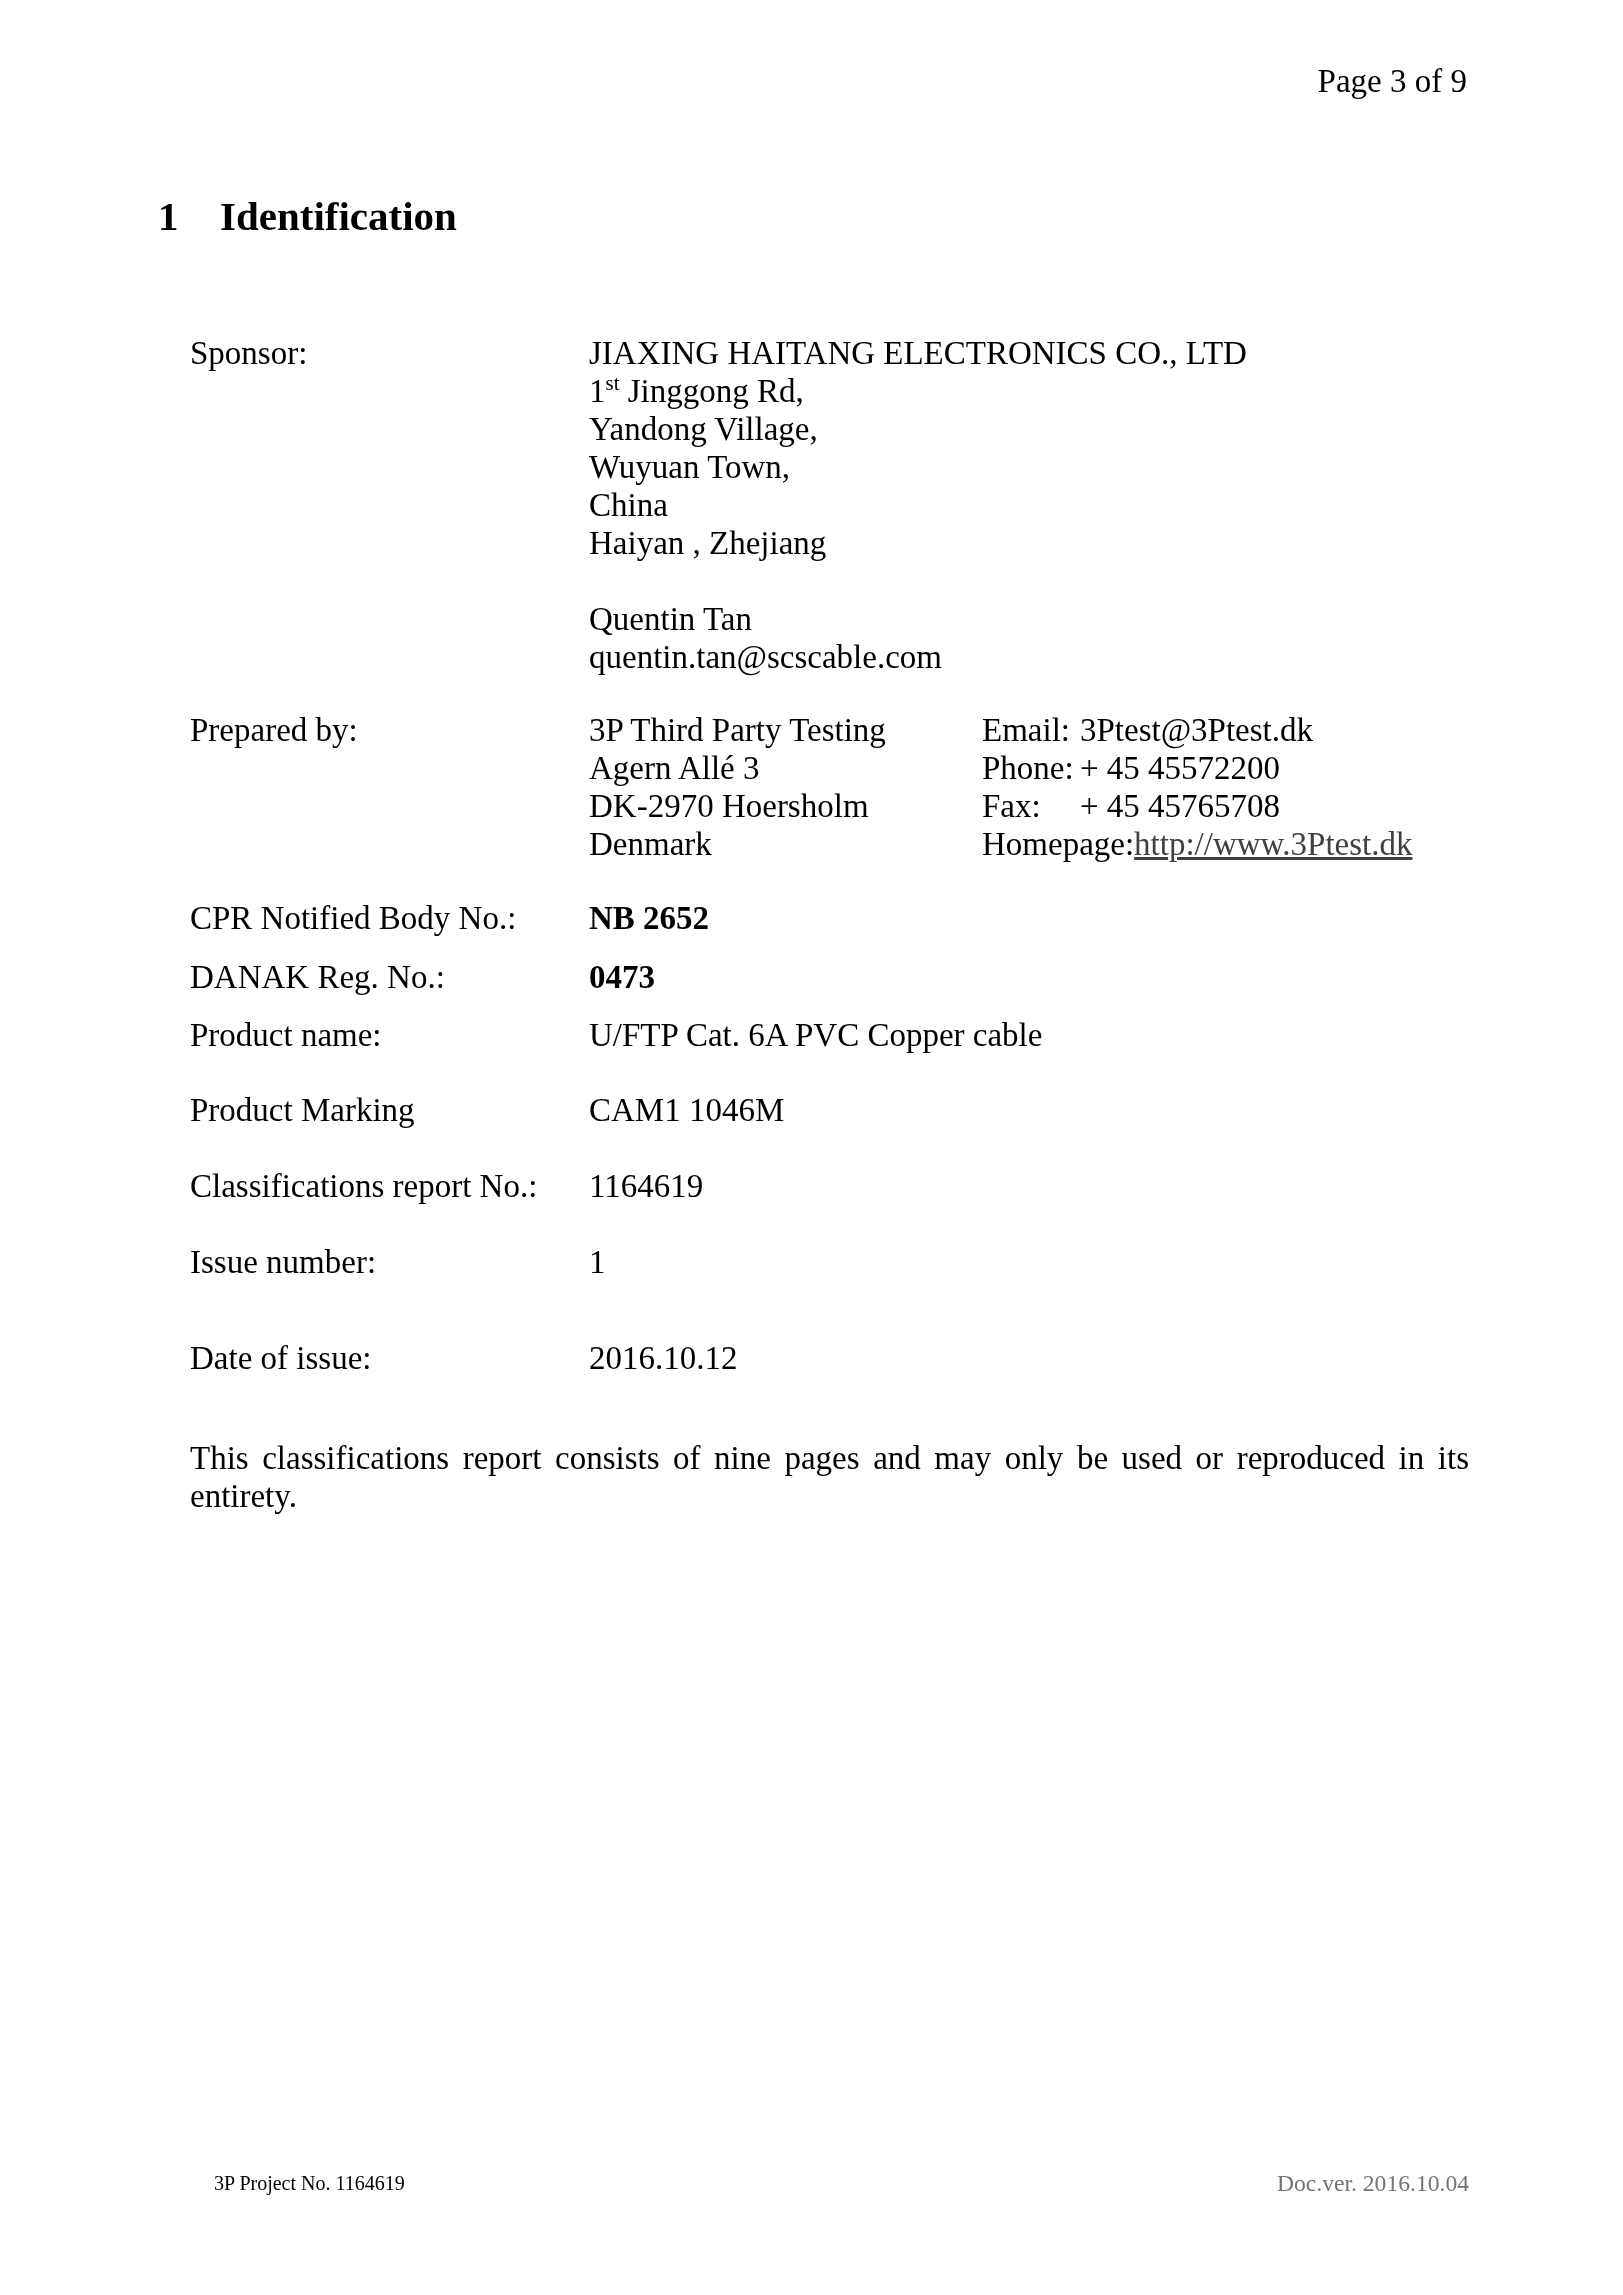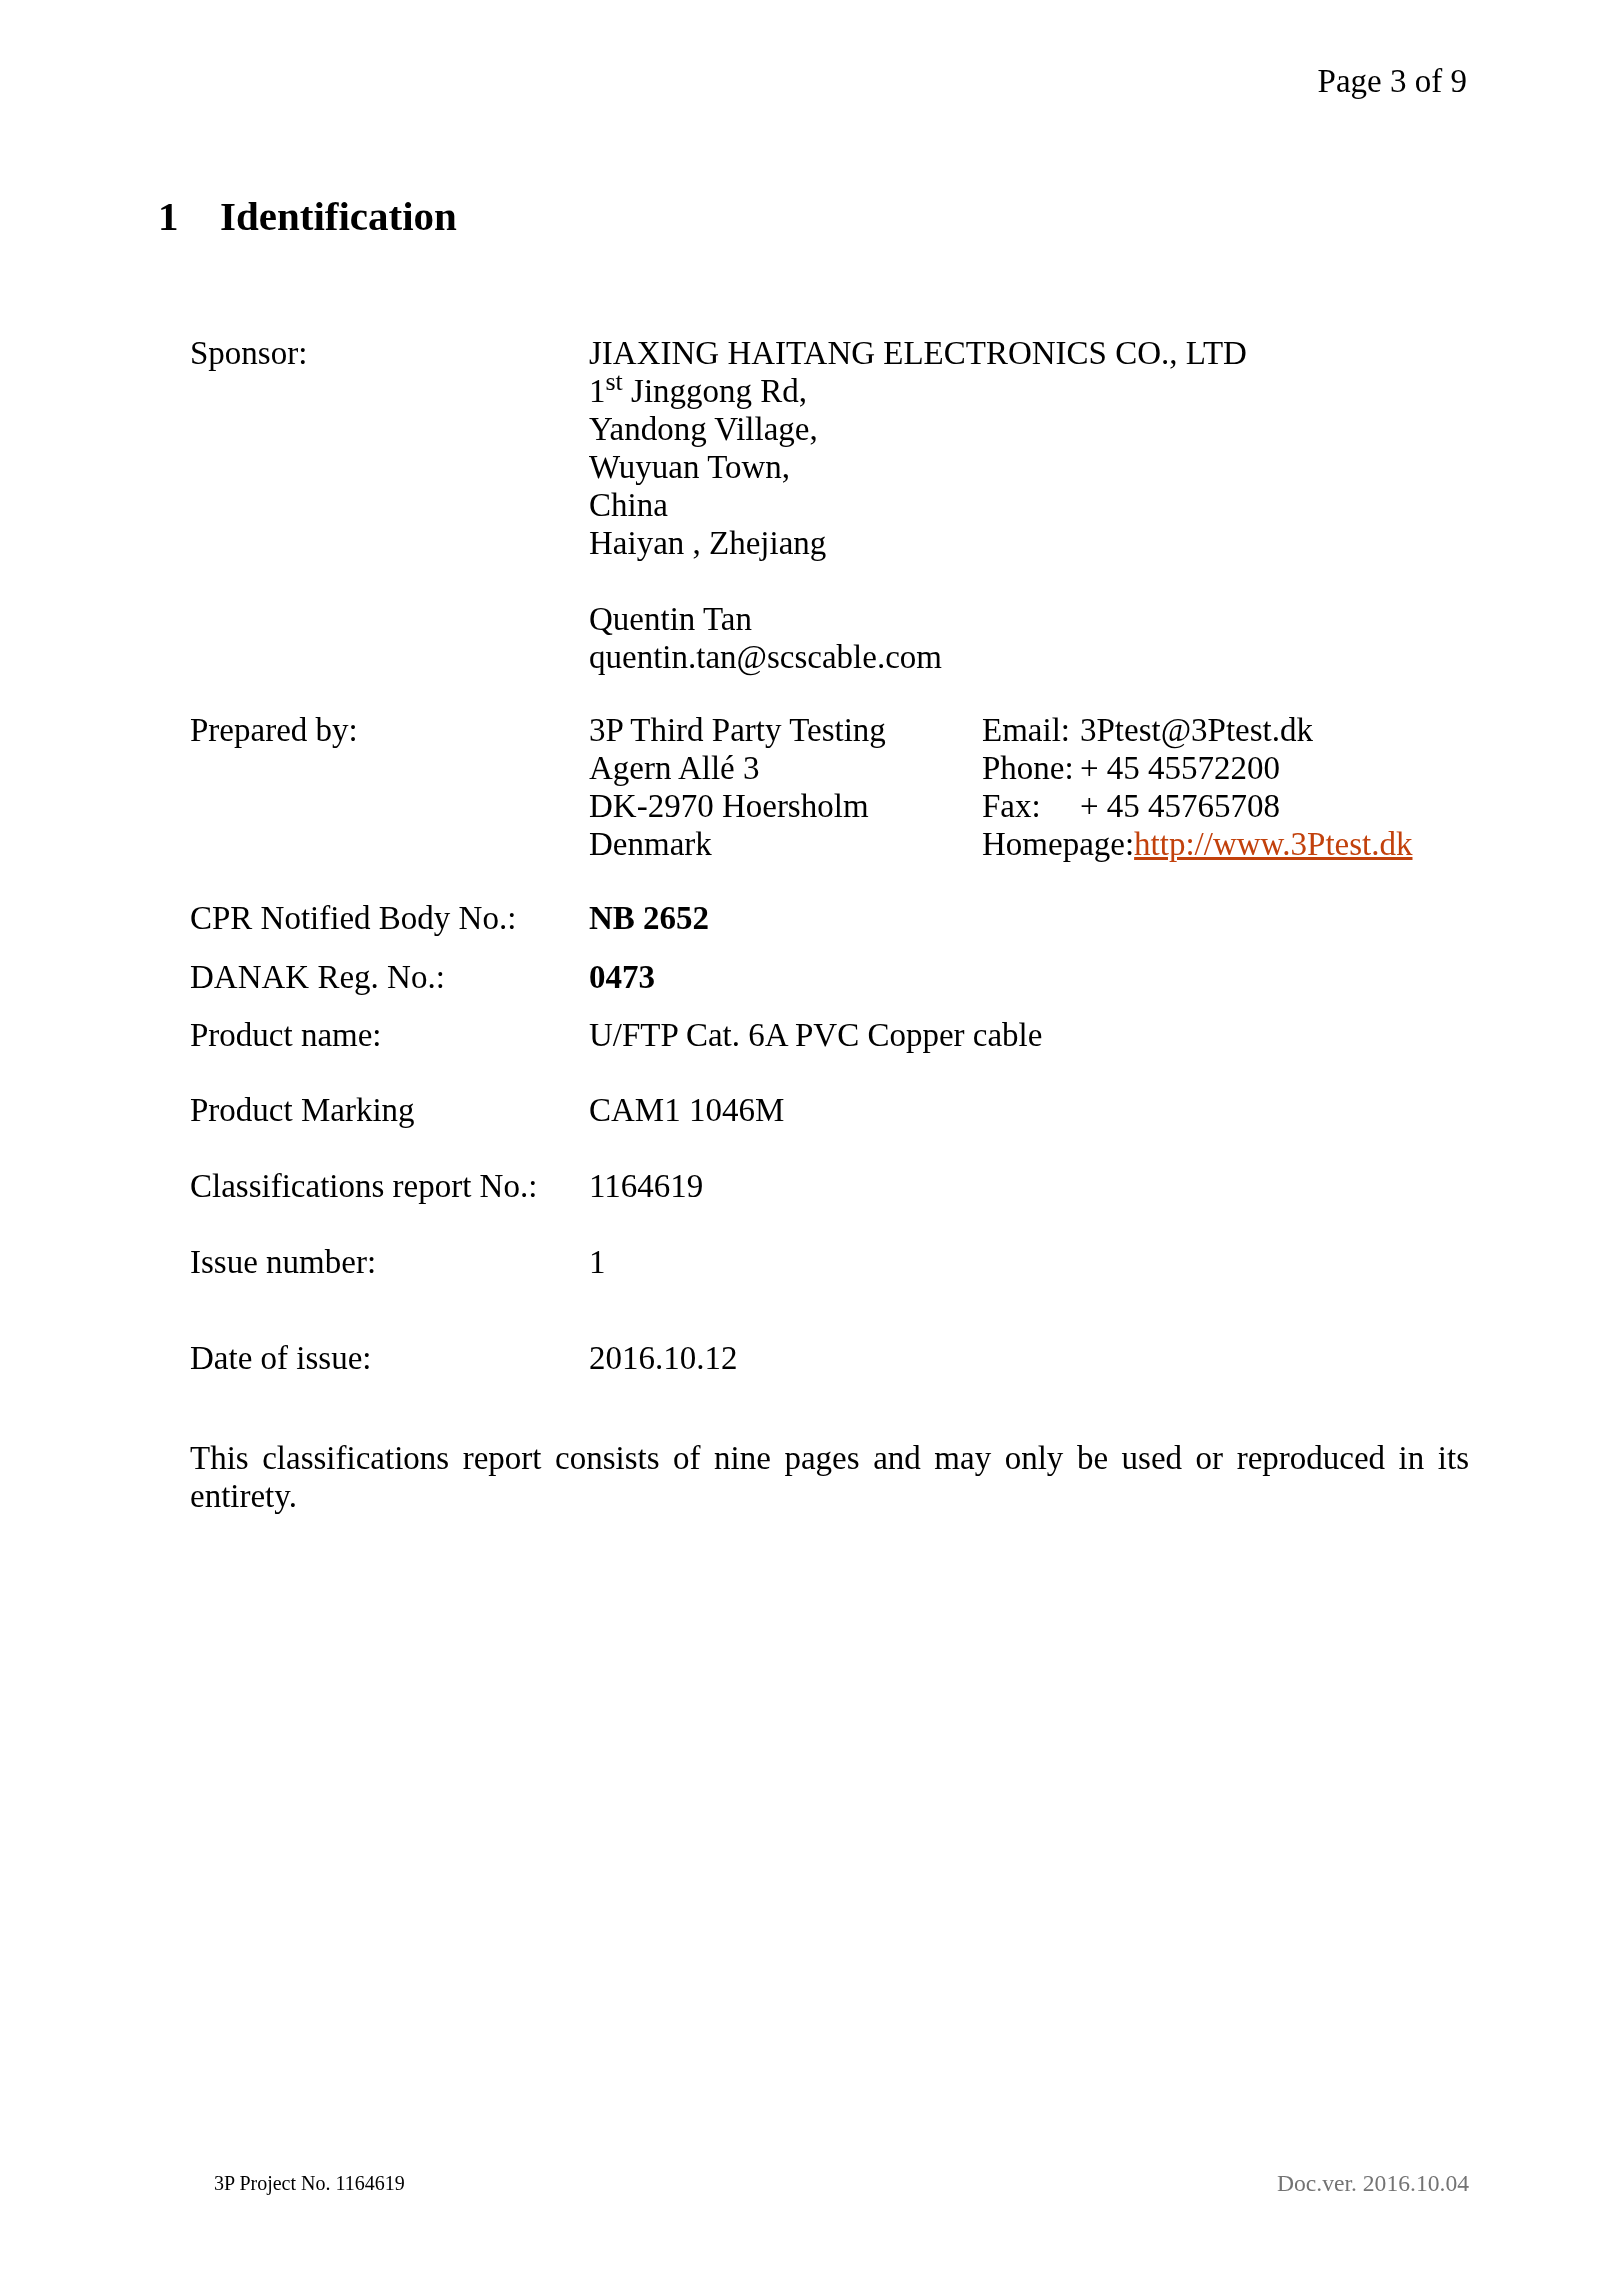--- a/index.html
+++ b/index.html
@@ -22,23 +22,23 @@
   
   .row{display:flex;align-items:flex-start;left:190px;line-height:38px;}
   .lbl{width:399px;flex:0 0 399px;}
   .val{flex:1 1 auto;}
   .sponsor-block{top:334px;}
   .prepared-block{top:711px;}
   .val-mid{width:393px;flex:0 0 393px;}
   .val-col3{flex:1 1 auto;}
   .line{line-height:38px;min-height:38px;}
   .spacer{height:38px;}
-  .sup{font-size:26px;vertical-align:super;line-height:0;}
+  .sup{font-size:21px;vertical-align:super;line-height:0;}
   .c-lbl{display:inline-block;min-width:98px;}
-  a.link{color:#c2410c;text-decoration:underline;cursor:pointer;}
+  a.link{color:#404040;text-decoration:underline;cursor:pointer;}
   .bold-val .val{font-weight:bold;}
   .f-row-0{top:899px;}
   .f-row-1{top:958px;justify-content:flex-end;}
   .f-row-2{top:1016px;}
   .f-row-3{top:1091px;}
   .f-row-4{top:1167px;}
   .f-row-5{top:1243px;}
   .f-row-6{top:1339px;}
   
   .note{top:1439px;left:190px;width:1279px;line-height:38px;}

